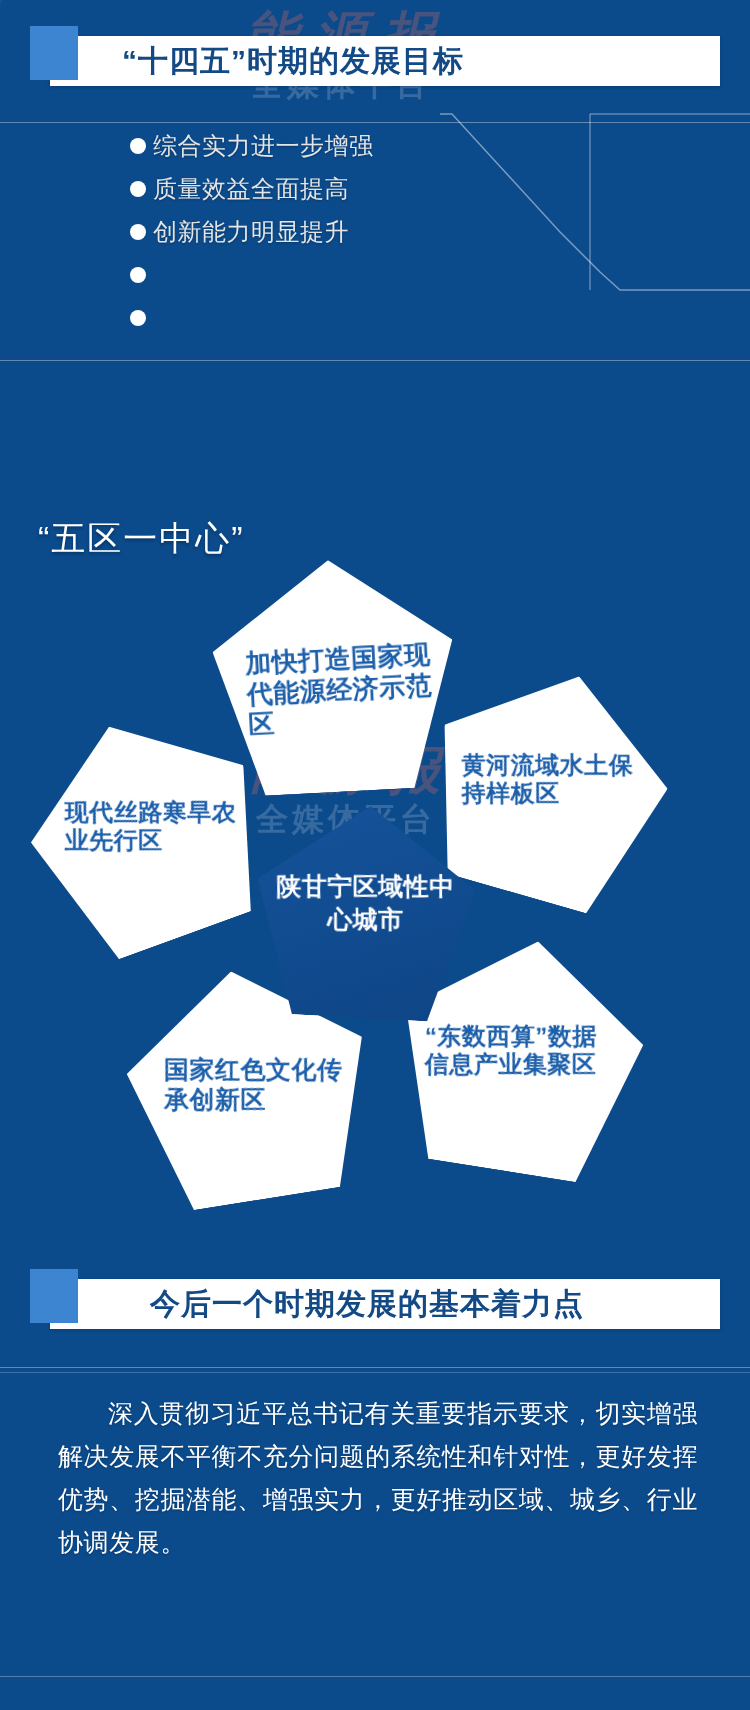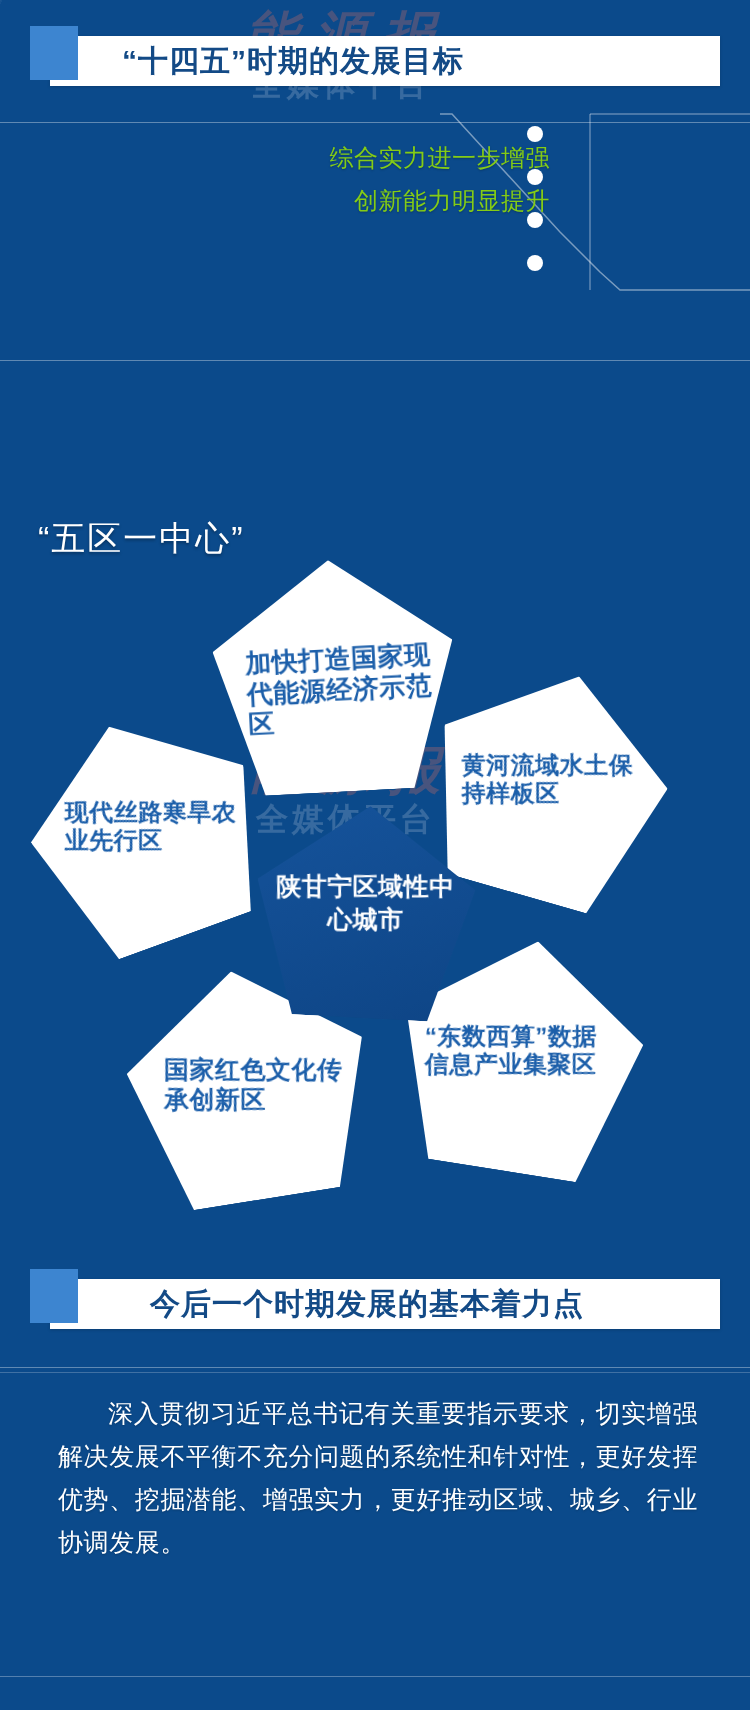--- a/index.html
+++ b/index.html
@@ -130,28 +130,27 @@
   }
 
   
   .goals {
     position: absolute;
     left: 130px; top: 126px;
     width: 420px;
   }
   .goal-item {
     display: flex;
-    align-items: flex-end;
+    align-items: center;
     height: 40px;
     margin-bottom: 3px;
-    color: #84cc16;
+    color: #e5e5e5;
     font-size: 24px;
     letter-spacing: 0.5px;
     text-shadow: 0 1px 2px rgba(0,0,0,0.25);
-    flex-direction: column;
   }
   .goal-dot {
     width: 16px; height: 16px;
     border-radius: 50%;
     background: #ffffff;
     margin-right: 7px;
     flex: 0 0 auto;
   }
 
   
@@ -288,20 +287,24 @@
     <polyline points="150,2 150,178" fill="none" stroke="rgba(255,255,255,0.35)" stroke-width="1.5"></polyline>
   </svg>
 
   <div class="goals">
     <div class="goal-item">
       <span class="goal-dot"></span>
       <span>综合实力进一步增强</span>
     </div>
     <div class="goal-item">
       <span class="goal-dot"></span>
+      <span>质量效益全面提高</span>
+    </div>
+    <div class="goal-item">
+      <span class="goal-dot"></span>
       <span>创新能力明显提升</span>
     </div>
     <div class="goal-item">
       <span class="goal-dot"></span>
     </div>
     <div class="goal-item">
       <span class="goal-dot"></span>
     </div>
   </div>
 

